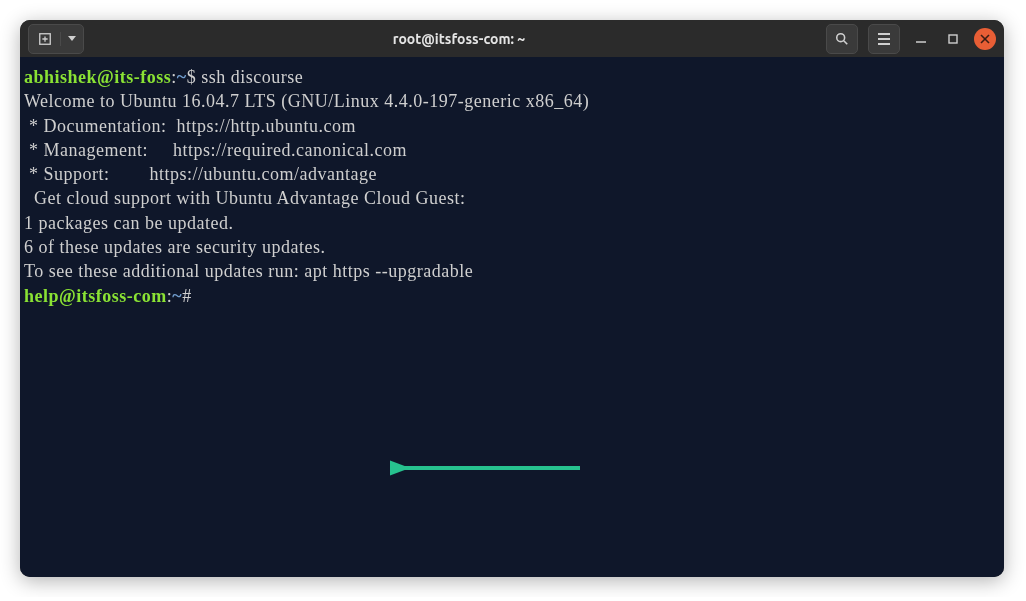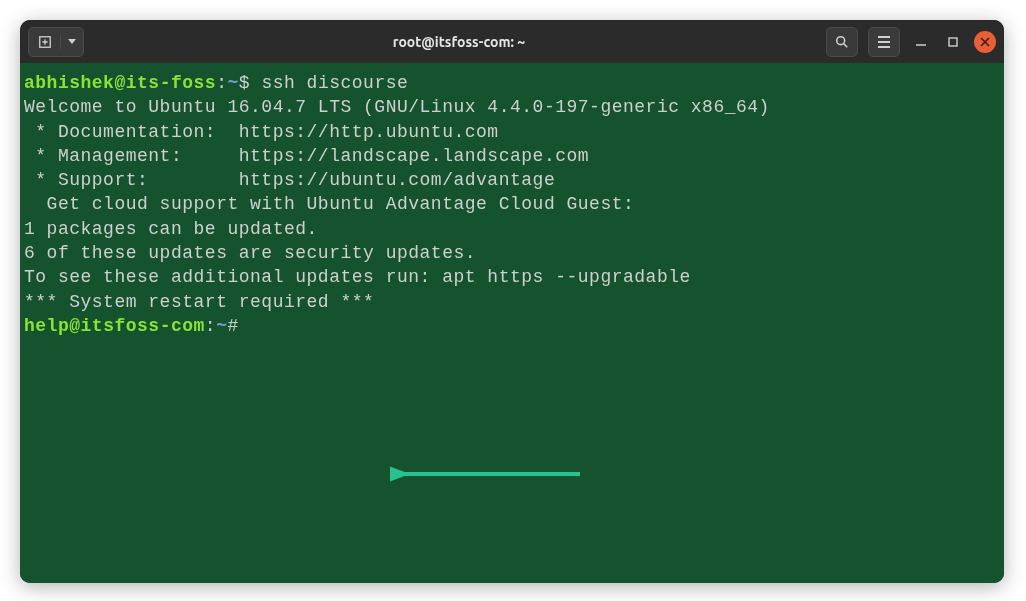--- a/index.html
+++ b/index.html
@@ -12,21 +12,21 @@
     }
     .window {
       width: 984px;
       border-radius: 10px;
       overflow: hidden;
       box-shadow: 0 4px 20px rgba(0,0,0,0.3);
       background: #2c2c2c;
     }
     .titlebar {
       background: #2b2b2b;
-      height: 43px;
+      height: 37px;
       display: flex;
       align-items: center;
       padding: 0 8px;
       color: #d7d7d7;
       font-family: 'Ubuntu', sans-serif;
       font-size: 14px;
     }
     .tab-btn {
       display: flex;
       align-items: center;
@@ -82,26 +82,26 @@
     .win-close {
       width: 22px;
       height: 22px;
       background: #e85e35;
       border-radius: 50%;
       display: flex;
       align-items: center;
       justify-content: center;
     }
     .terminal-body {
-      background: #14532d;
+      background: #0f172a;
       color: #cfcfcf;
       font-size: 18px;
       line-height: 1.35;
       padding: 8px 4px 80px 4px;
-      font-family: Liberation Mono, monospace;
+      font-family: Liberation Serif, serif;
       letter-spacing: 0.5px;
       position: relative;
       min-height: 520px;
     }
     .prompt-user { color: #8ae234; font-weight: bold; }
     .prompt-host { color: #8ae234; font-weight: bold; }
     .prompt-path { color: #729fcf; font-weight: bold; }
     .prompt-sym { color: #cfcfcf; }
     .cmd { color: #cfcfcf; }
     .line { white-space: pre; }
@@ -162,31 +162,30 @@
         </svg>
       </div>
     </div>
   </div>
 
   <div class="terminal-body">
     <div class="line"><span class="prompt-user">abhishek</span><span class="prompt-user">@</span><span class="prompt-host">its-foss</span><span class="prompt-sym">:</span><span class="prompt-path">~</span><span class="prompt-sym">$ </span><span class="cmd">ssh discourse</span></div>
     <div class="line">Welcome to Ubuntu 16.04.7 LTS (GNU/Linux 4.4.0-197-generic x86_64)</div>
     <div class="line"></div>
     <div class="line"> * Documentation:  https://http.ubuntu.com</div>
-    <div class="line"> * Management:     https://landscape.landscape.com</div>
+    <div class="line"> * Management:     https://required.canonical.com</div>
     <div class="line"> * Support:        https://ubuntu.com/advantage</div>
     <div class="line"></div>
     <div class="line">  Get cloud support with Ubuntu Advantage Cloud Guest:</div>
     <div class="line"></div>
     <div class="line">1 packages can be updated.</div>
     <div class="line">6 of these updates are security updates.</div>
     <div class="line">To see these additional updates run: apt https --upgradable</div>
     <div class="line"></div>
     <div class="line"></div>
-    <div class="line">*** System restart required ***</div>
     <div class="line"><span class="prompt-user">help</span><span class="prompt-user">@</span><span class="prompt-host">itsfoss-com</span><span class="prompt-sym">:</span><span class="prompt-path">~</span><span class="prompt-sym">#</span></div>
 
     <svg class="arrow" width="200" height="26">
       <defs>
         <marker id="ah" markerWidth="10" markerHeight="10" refX="2" refY="3" orient="auto">
           <path d="M8,0 L0,3 L8,6 Z" fill="#27c28f"></path>
         </marker>
       </defs>
       <line x1="190" y1="13" x2="12" y2="13" stroke="#27c28f" stroke-width="4" marker-end="url(#ah)"></line>
     </svg>

